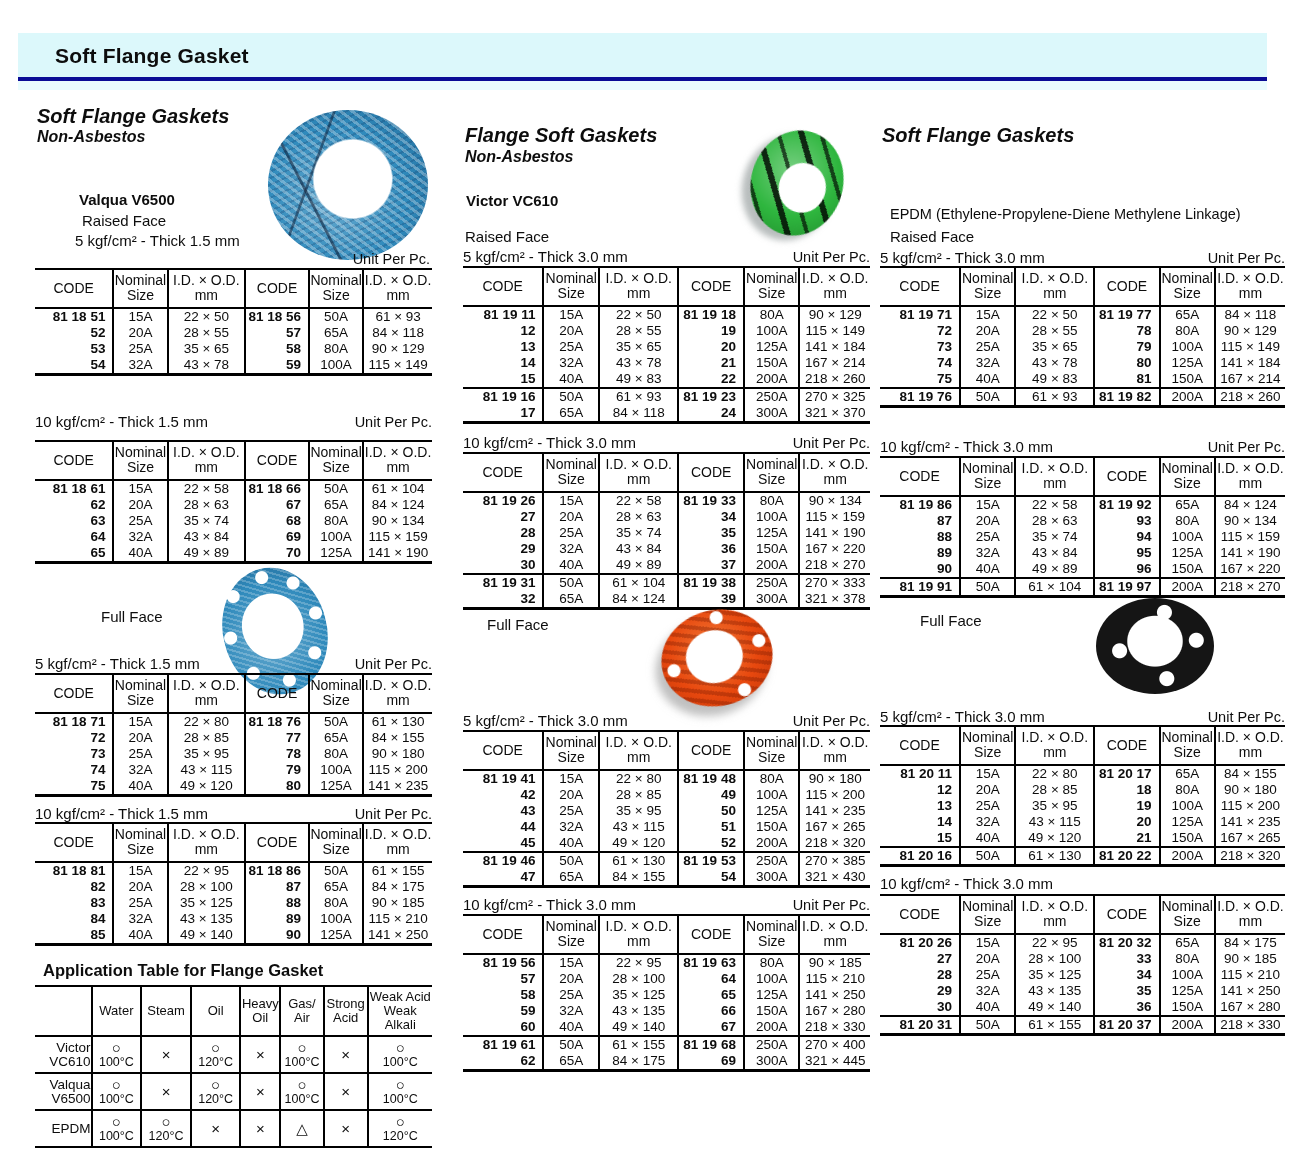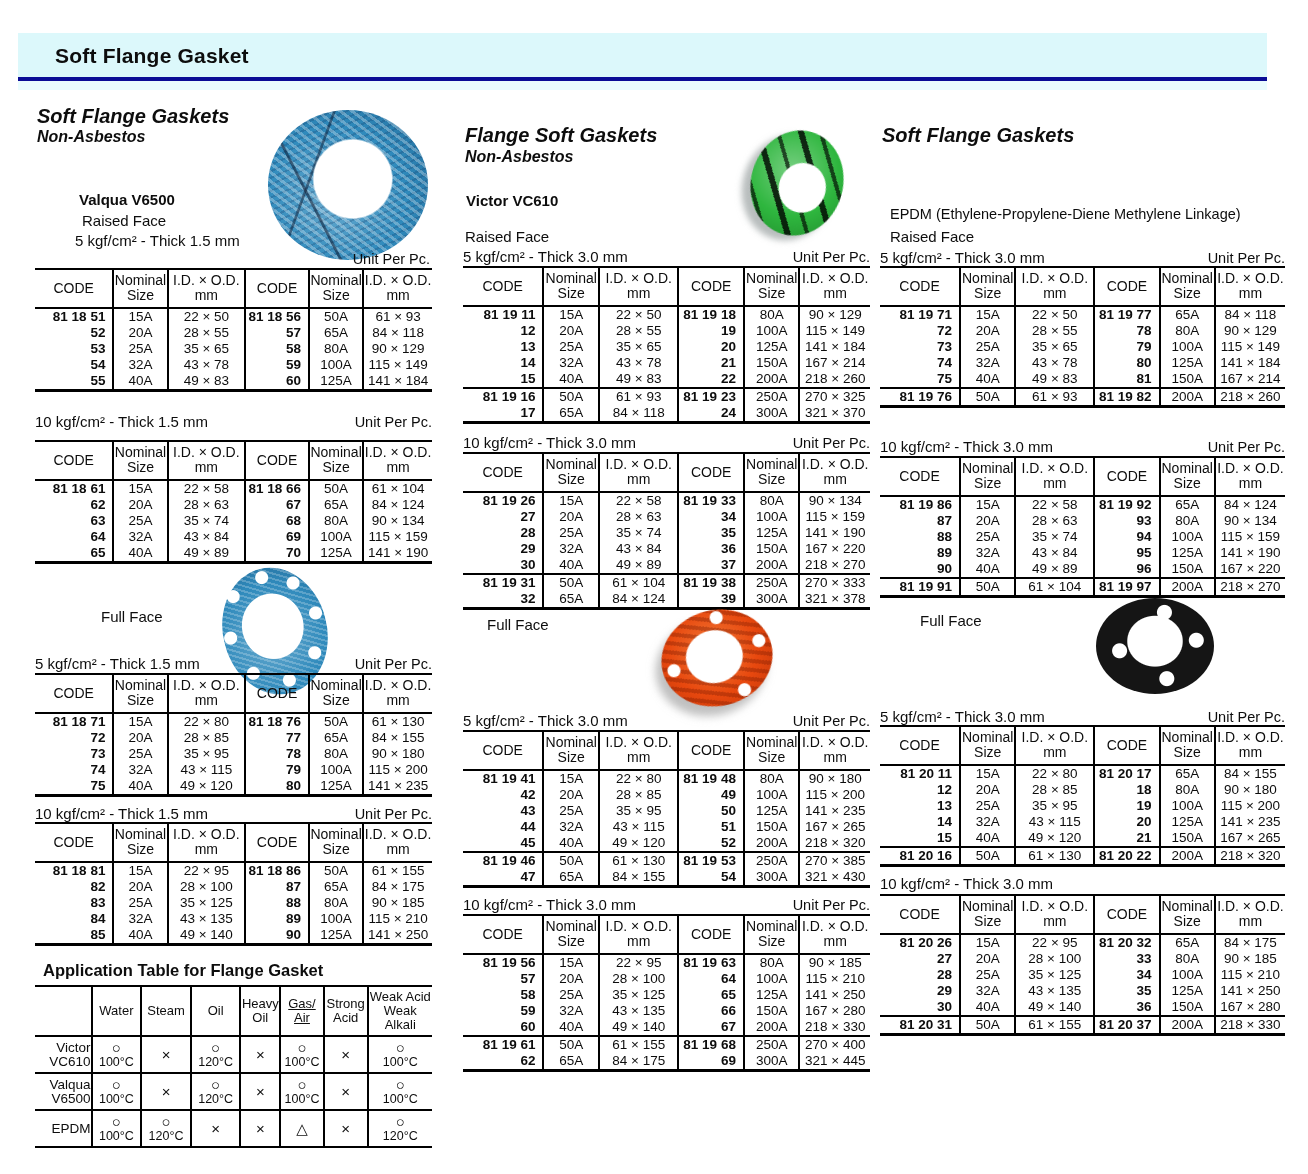--- a/index.html
+++ b/index.html
@@ -45,21 +45,21 @@
              font-size:12.5px;border-top:2px solid #000;border-bottom:2px solid #000;}
   .app-table th,.app-table td{border:2px solid #000;text-align:center;font-weight:400;line-height:14px;padding:3px 0;}
   .app-table tr>*:first-child{border-left:none;}
   .app-table tr>*:last-child{border-right:none;}
   .app-table th{font-size:13px;}
   .app-table th:nth-child(1){width:14%;}
   .app-table th:nth-child(2){width:12%;}
   .app-table th:nth-child(3){width:12%;}
   .app-table th:nth-child(4){width:12%;}
   .app-table th:nth-child(5){width:9.5%;border-radius:9px;}
-  .app-table th:nth-child(6){width:10.5%;text-decoration:underline;}
+  .app-table th:nth-child(6){width:10.5%;}
   .app-table th:nth-child(7){width:10.5%;margin-top:30px;}
   .app-table td:first-child{text-align:right;padding-left:4px;font-size:13.5px;}
   .app-table td:not(:first-child) div:first-child{font-size:15px;line-height:15px;}
 
   .gasket{position:absolute;border-radius:50%;}
   #g-blue-ring{left:233px;top:5px;width:160px;height:150px;
     background-image:
       radial-gradient(circle at 53% 46%, #fff 0 33%, rgba(255,255,255,0) 34.5%),
       linear-gradient(63deg, transparent 0 30%, rgba(10,25,50,.55) 30.4% 31.2%, transparent 31.8%),
       linear-gradient(-70deg, transparent 0 68%, rgba(10,25,50,.5) 68.4% 69.2%, transparent 69.8%),
@@ -225,40 +225,20 @@
           <td>
             <div>59</div>
           </td>
           <td>
             <div>100A</div>
           </td>
           <td>
             <div>115 × 149</div>
           </td>
         </tr>
-        <tr>
-          <td>
-            <div>55</div>
-          </td>
-          <td>
-            <div>40A</div>
-          </td>
-          <td>
-            <div>49 × 83</div>
-          </td>
-          <td>
-            <div>60</div>
-          </td>
-          <td>
-            <div>125A</div>
-          </td>
-          <td>
-            <div>141 × 184</div>
-          </td>
-        </tr>
       </tbody>
     </table>
 
   <div class="caprow" style="top:308px">
     <span class="spec">10 kgf/cm² - Thick 1.5 mm</span>
     <span class="unit2">Unit Per Pc.</span>
   </div>
   <table class="spec-table" style="top:335px">
       <thead>
         <tr>

